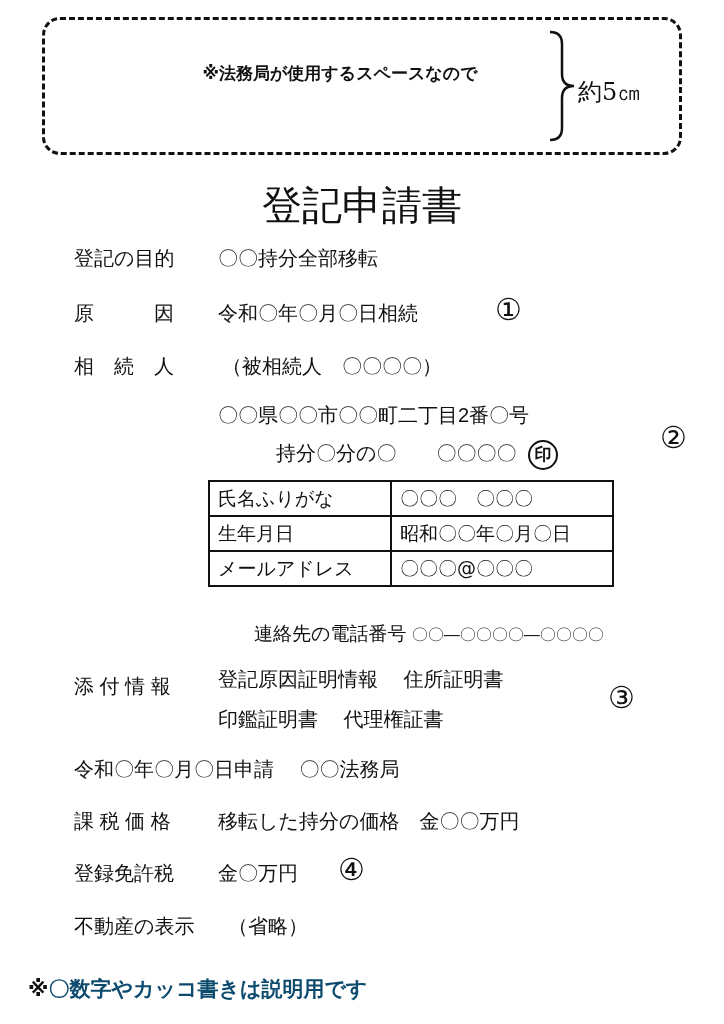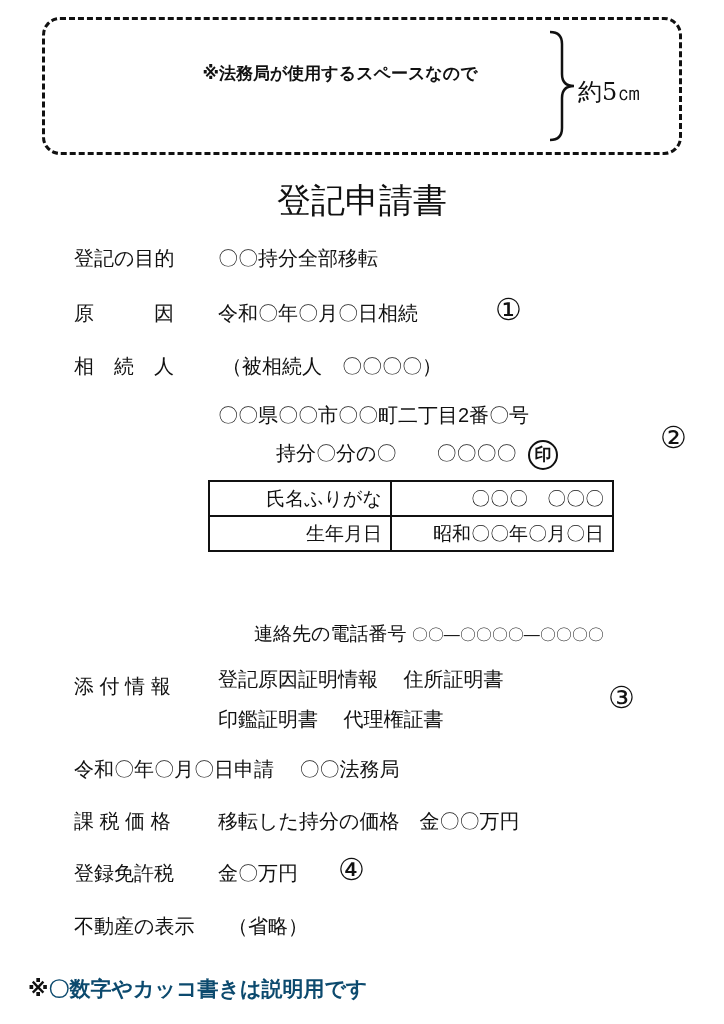--- a/index.html
+++ b/index.html
@@ -5,26 +5,26 @@
   html, body { margin:0; padding:0; background:#ffffff; }
   body { width:724px; height:1024px; position:relative; overflow:hidden;
          font-family:"DejaVu Serif", "Liberation Serif", serif; color:#111; }
   .reserved-box { position:absolute; left:42px; top:17px; width:640px; height:138px;
                   border:3px dashed #111; border-radius:18px; box-sizing:border-box; }
   .reserved-note { position:absolute; left:150px; top:60px; width:380px; text-align:center;
                    font-family:"DejaVu Sans", sans-serif; font-size:17px; line-height:26px;font-weight:bold; }
   .brace { position:absolute; left:548px; top:30px; width:30px; height:112px; }
   .size-label { position:absolute; left:578px; top:76px; font-size:24px; }
   .title { position:absolute; left:0; width:724px; top:178px; text-align:center;
-           font-family:"DejaVu Sans", sans-serif; font-size:34px; }
+           font-family:"DejaVu Sans", sans-serif; font-size:40px; }
   .row-label { position:absolute; left:42px; font-size:20px; font-family:Liberation Sans, sans-serif;margin-left:32px; }
   .row-value { position:absolute; left:218px; font-size:20px; font-family:Liberation Sans, sans-serif; }
   .circled { position:absolute; font-size:30px; font-family:"DejaVu Serif", serif; }
   table.info { position:absolute; left:208px; top:480px; border-collapse:collapse;
-               font-family:"DejaVu Sans", sans-serif; font-size:19px;text-align:right; }
+               font-family:"DejaVu Sans", sans-serif; font-size:19px; }
   table.info td { border:2px solid #111; height:35px; padding:0 8px; box-sizing:border-box; }
   table.info td.k { width:182px; }
   table.info td.v { width:222px; }
   .stamp { display:inline-block; width:26px; height:26px; border:2px solid #111; border-radius:50%;
            text-align:center; line-height:26px; font-size:17px; font-weight:bold; margin-left:6px; }
   .footnote { position:absolute; left:28px; top:975px; font-size:21px; font-weight:bold;
               font-family:"DejaVu Sans", sans-serif; }
   .footnote .mark { color:#111; }
   .footnote .red { color:#0c4a6e; }
 </style>
@@ -62,20 +62,24 @@
 <table class="info">
   <tbody>
       <tr>
     <td class="k">氏名ふりがな</td>
     <td class="v">〇〇〇　〇〇〇</td>
   </tr>
   <tr>
     <td class="k">生年月日</td>
     <td class="v">昭和〇〇年〇月〇日</td>
   </tr>
+  <tr>
+    <td class="k">メールアドレス</td>
+    <td class="v">〇〇〇@〇〇〇</td>
+  </tr>
 </tbody>
   </table>
 
 <div class="row-value" style="top:621px;left:254px;font-size:19px">
   <span>連絡先の電話番号</span>
   <span style="font-size:16px">〇〇—〇〇〇〇—〇〇〇〇</span>
 </div>
 
 <div class="row-label" style="top:673px">添 付 情 報</div>
 <div class="row-value" style="top:666px">登記原因証明情報　 住所証明書</div>

